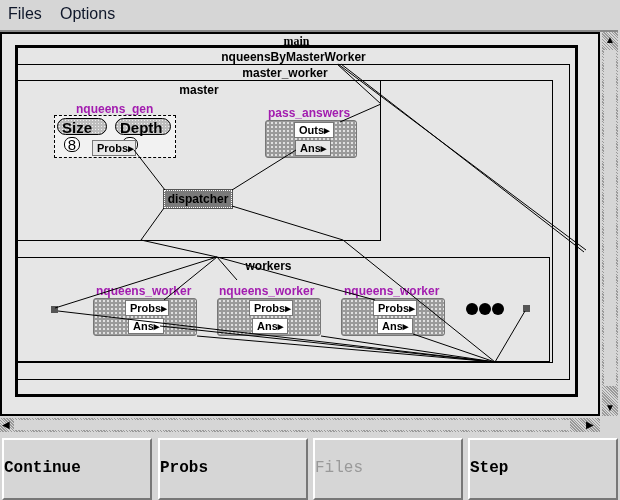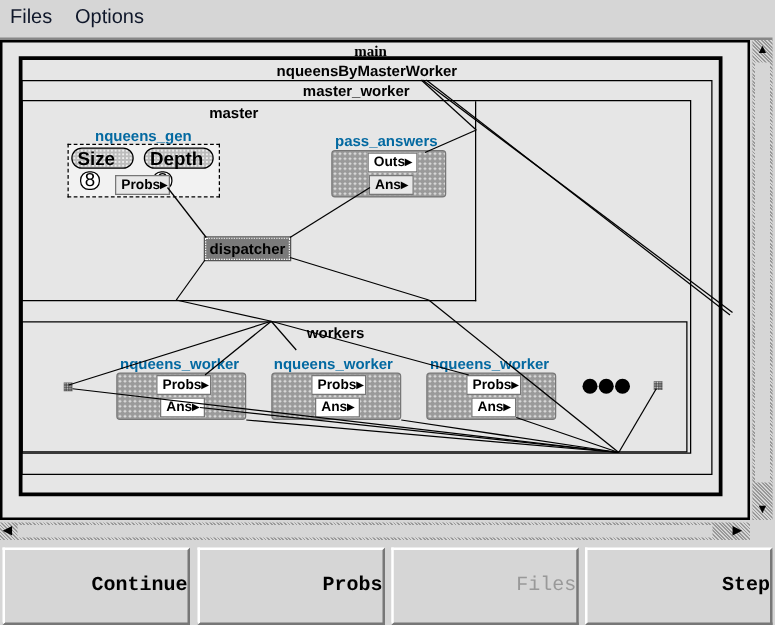--- a/index.html
+++ b/index.html
@@ -22,21 +22,21 @@
     background:#e6e6e6;
     border:2px solid #000; box-sizing:border-box;
   }
   .box { position:absolute; box-sizing:border-box; border:1px solid #000; }
   .box.thick { border:3px solid #000; }
   .box-title {
     position:absolute; left:0; right:0; text-align:center;
     font-size:12px; font-weight:bold; color:#000; line-height:14px;
   }
   .node-label {
-    position:absolute; font-size:12px; font-weight:bold; color:#0369a1;
+    position:absolute; font-size:12px; font-weight:bold; color:#a21caf;
     white-space:nowrap; line-height:14px;
   }
   .gen-box {
     position:absolute; border:1px dashed #000; background:#f2f2f2; box-sizing:border-box;
   }
   .param {
     position:absolute; height:17px; border-radius:9px; border:1px solid #000;
     background:#bdbdbd;
     background-image: radial-gradient(#eee 0.8px, transparent 0.8px);
     background-size:3px 3px;
@@ -86,21 +86,21 @@
   .hscroll .thumb {
     position:absolute; left:14px; top:2px; width:556px; height:10px; background:#d6d6d6;
   }
   .arrow { position:absolute; font-size:10px; line-height:12px; color:#000; }
   .btn {
     position:absolute; top:438px; height:62px; width:150px; box-sizing:border-box;
     background:#d6d6d6;
     border-top:2px solid #fff; border-left:2px solid #fff;
     border-right:2px solid #777; border-bottom:2px solid #777;
     font-family:"Liberation Mono", monospace; font-weight:bold; font-size:16px;
-    text-align:right; line-height:56px; color:#000;
+    text-align:left; line-height:56px; color:#000;
   }
   .btn.disabled { color:#999; font-weight:normal; }
 </style>
 </head>
 <body>
 
 <div class="menubar">
   <span class="menu-item" style="left:8px;">Files</span>
   <span class="menu-item" style="left:60px;text-align:right;">Options</span>
 </div>
@@ -113,21 +113,21 @@
 </div>
 <div class="box-title" style="left:15px; width:563px; top:34px;font-family:Liberation Serif, serif;">main</div>
 
 <div class="box" style="left:17px; top:64px; width:553px; height:316px;"></div>
 <div class="box-title" style="left:17px; width:553px; top:50px;">nqueensByMasterWorker</div>
 
 <div class="box" style="left:17px; top:80px; width:536px; height:283px;"></div>
 <div class="box-title" style="left:17px; width:536px; top:66px;text-align:center;">master_worker</div>
 
 <div class="box" style="left:17px; top:81px; width:364px; height:160px; border-top:none;"></div>
-<div class="box-title" style="left:5px; width:364px; top:83px;">master</div>
+<div class="box-title" style="left:17px; width:364px; top:83px;">master</div>
 
 <div class="node-label" style="left:76px; top:102px;">nqueens_gen</div>
 <div class="gen-box" style="left:54px; top:115px; width:122px; height:43px;"></div>
 <div class="param" style="left:57px; top:118px; width:50px;">
   <span>Size</span><span class="val">8</span>
 </div>
 <div class="param" style="left:115px; top:118px; width:56px;">
   <span>Depth</span><span class="val">2</span>
 </div>
 <div class="port dim" style="left:92px; top:140px; width:44px;">

